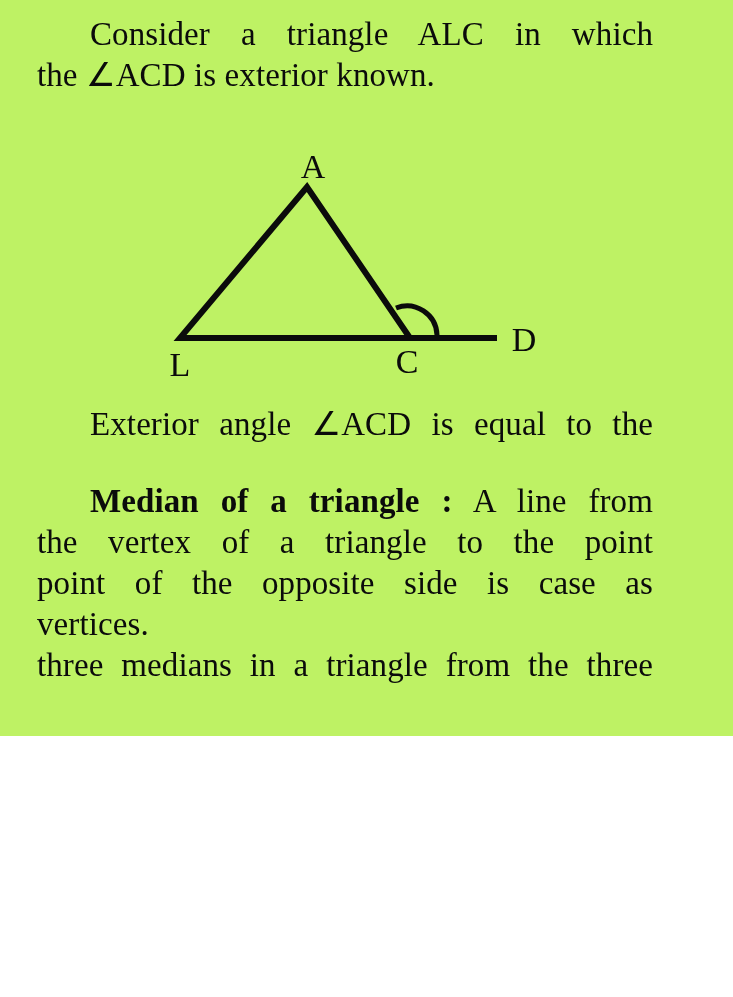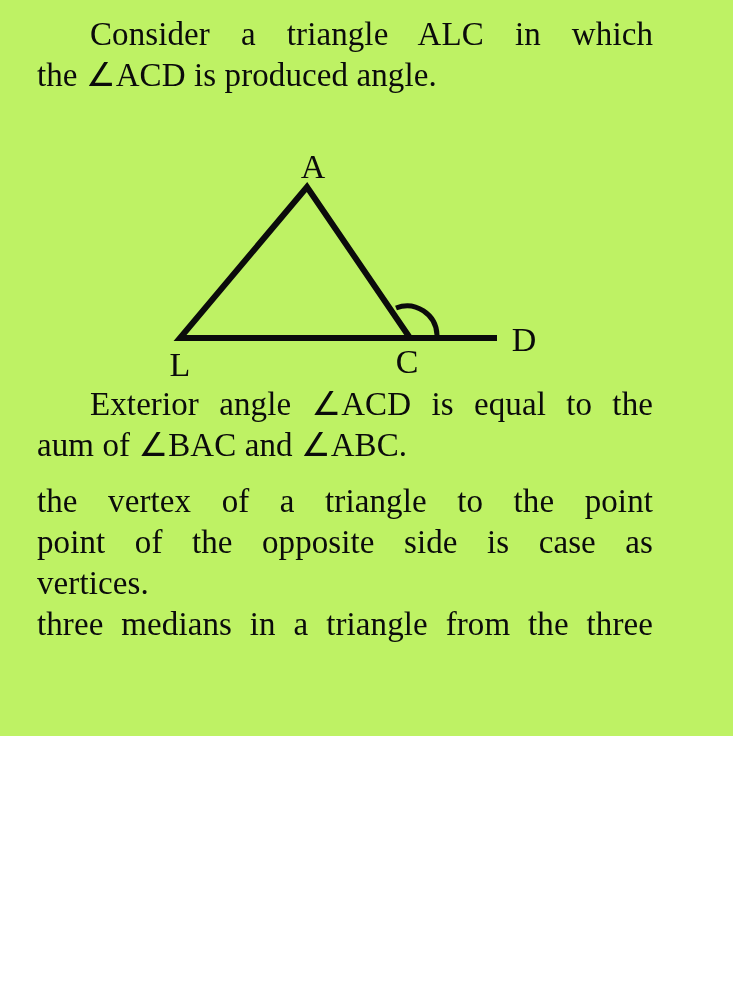--- a/index.html
+++ b/index.html
@@ -33,21 +33,21 @@
   .line.indent {
     text-indent: 53px;
   }
   .line.last {
     text-align-last: left;
   }
   .bold {
     font-weight: bold;
   }
   #p1 { top: 14px; }
-  #p2 { top: 384px; }
+  #p2 { top: 404px; }
   #p3 { top: 481px; }
   #fig-svg {
     position: absolute;
     left: 0;
     top: 0;
     width: 733px;
     height: 997px;
   }
   .vlabel {
     position: absolute;
@@ -67,21 +67,21 @@
   #f2-d { left: 385px; top: 968px; }
   #f2-n { left: 538px; top: 967px; }
 </style>
 </head>
 <body>
 
 <div id="page">
 
   <div class="para" id="p1">
     <div class="line indent">Consider a triangle ALC in which</div>
-    <div class="line last">the ∠ACD is produced angle.</div>
+    <div class="line last">the ∠ACD is exterior known.</div>
   </div>
 
   <svg id="fig-svg" viewBox="0 0 733 997" xmlns="http://www.w3.org/2000/svg" fill="none" stroke="#0b0b0b" stroke-linecap="butt" stroke-linejoin="miter">
 
     <g>
       <path d="M 497 338 L 180 338 L 307 187 L 410 338" stroke-width="6"></path>
       <path d="M 396 308 A 30 30 0 0 1 437 335" stroke-width="5"></path>
     </g>
 
     <g>
@@ -90,24 +90,26 @@
     </g>
   </svg>
 
   <span class="vlabel" id="f1-a">A</span>
   <span class="vlabel" id="f1-l">L</span>
   <span class="vlabel" id="f1-c">C</span>
   <span class="vlabel" id="f1-d">D</span>
 
   <div class="para" id="p2">
     <div class="line indent">Exterior angle ∠ACD is equal to the</div>
-    <div class="line last">aum of ∠BAC and ∠ABC.</div>
   </div>
 
   <div class="para" id="p3">
+    <div class="line indent">
+      <span class="bold">Median of a triangle :</span><span> A line from</span>
+    </div>
     <div class="line">the vertex of a triangle to the point</div>
     <div class="line">point of the opposite side is case as</div>
     <div class="line last">vertices.</div>
     <div class="line">three medians in a triangle from the three</div>
   </div>
 
   <span class="vlabel" id="f2-a">A</span>
   <span class="vlabel" id="f2-m">M</span>
   <span class="vlabel" id="f2-d">D</span>
   <span class="vlabel" id="f2-n">N</span>

